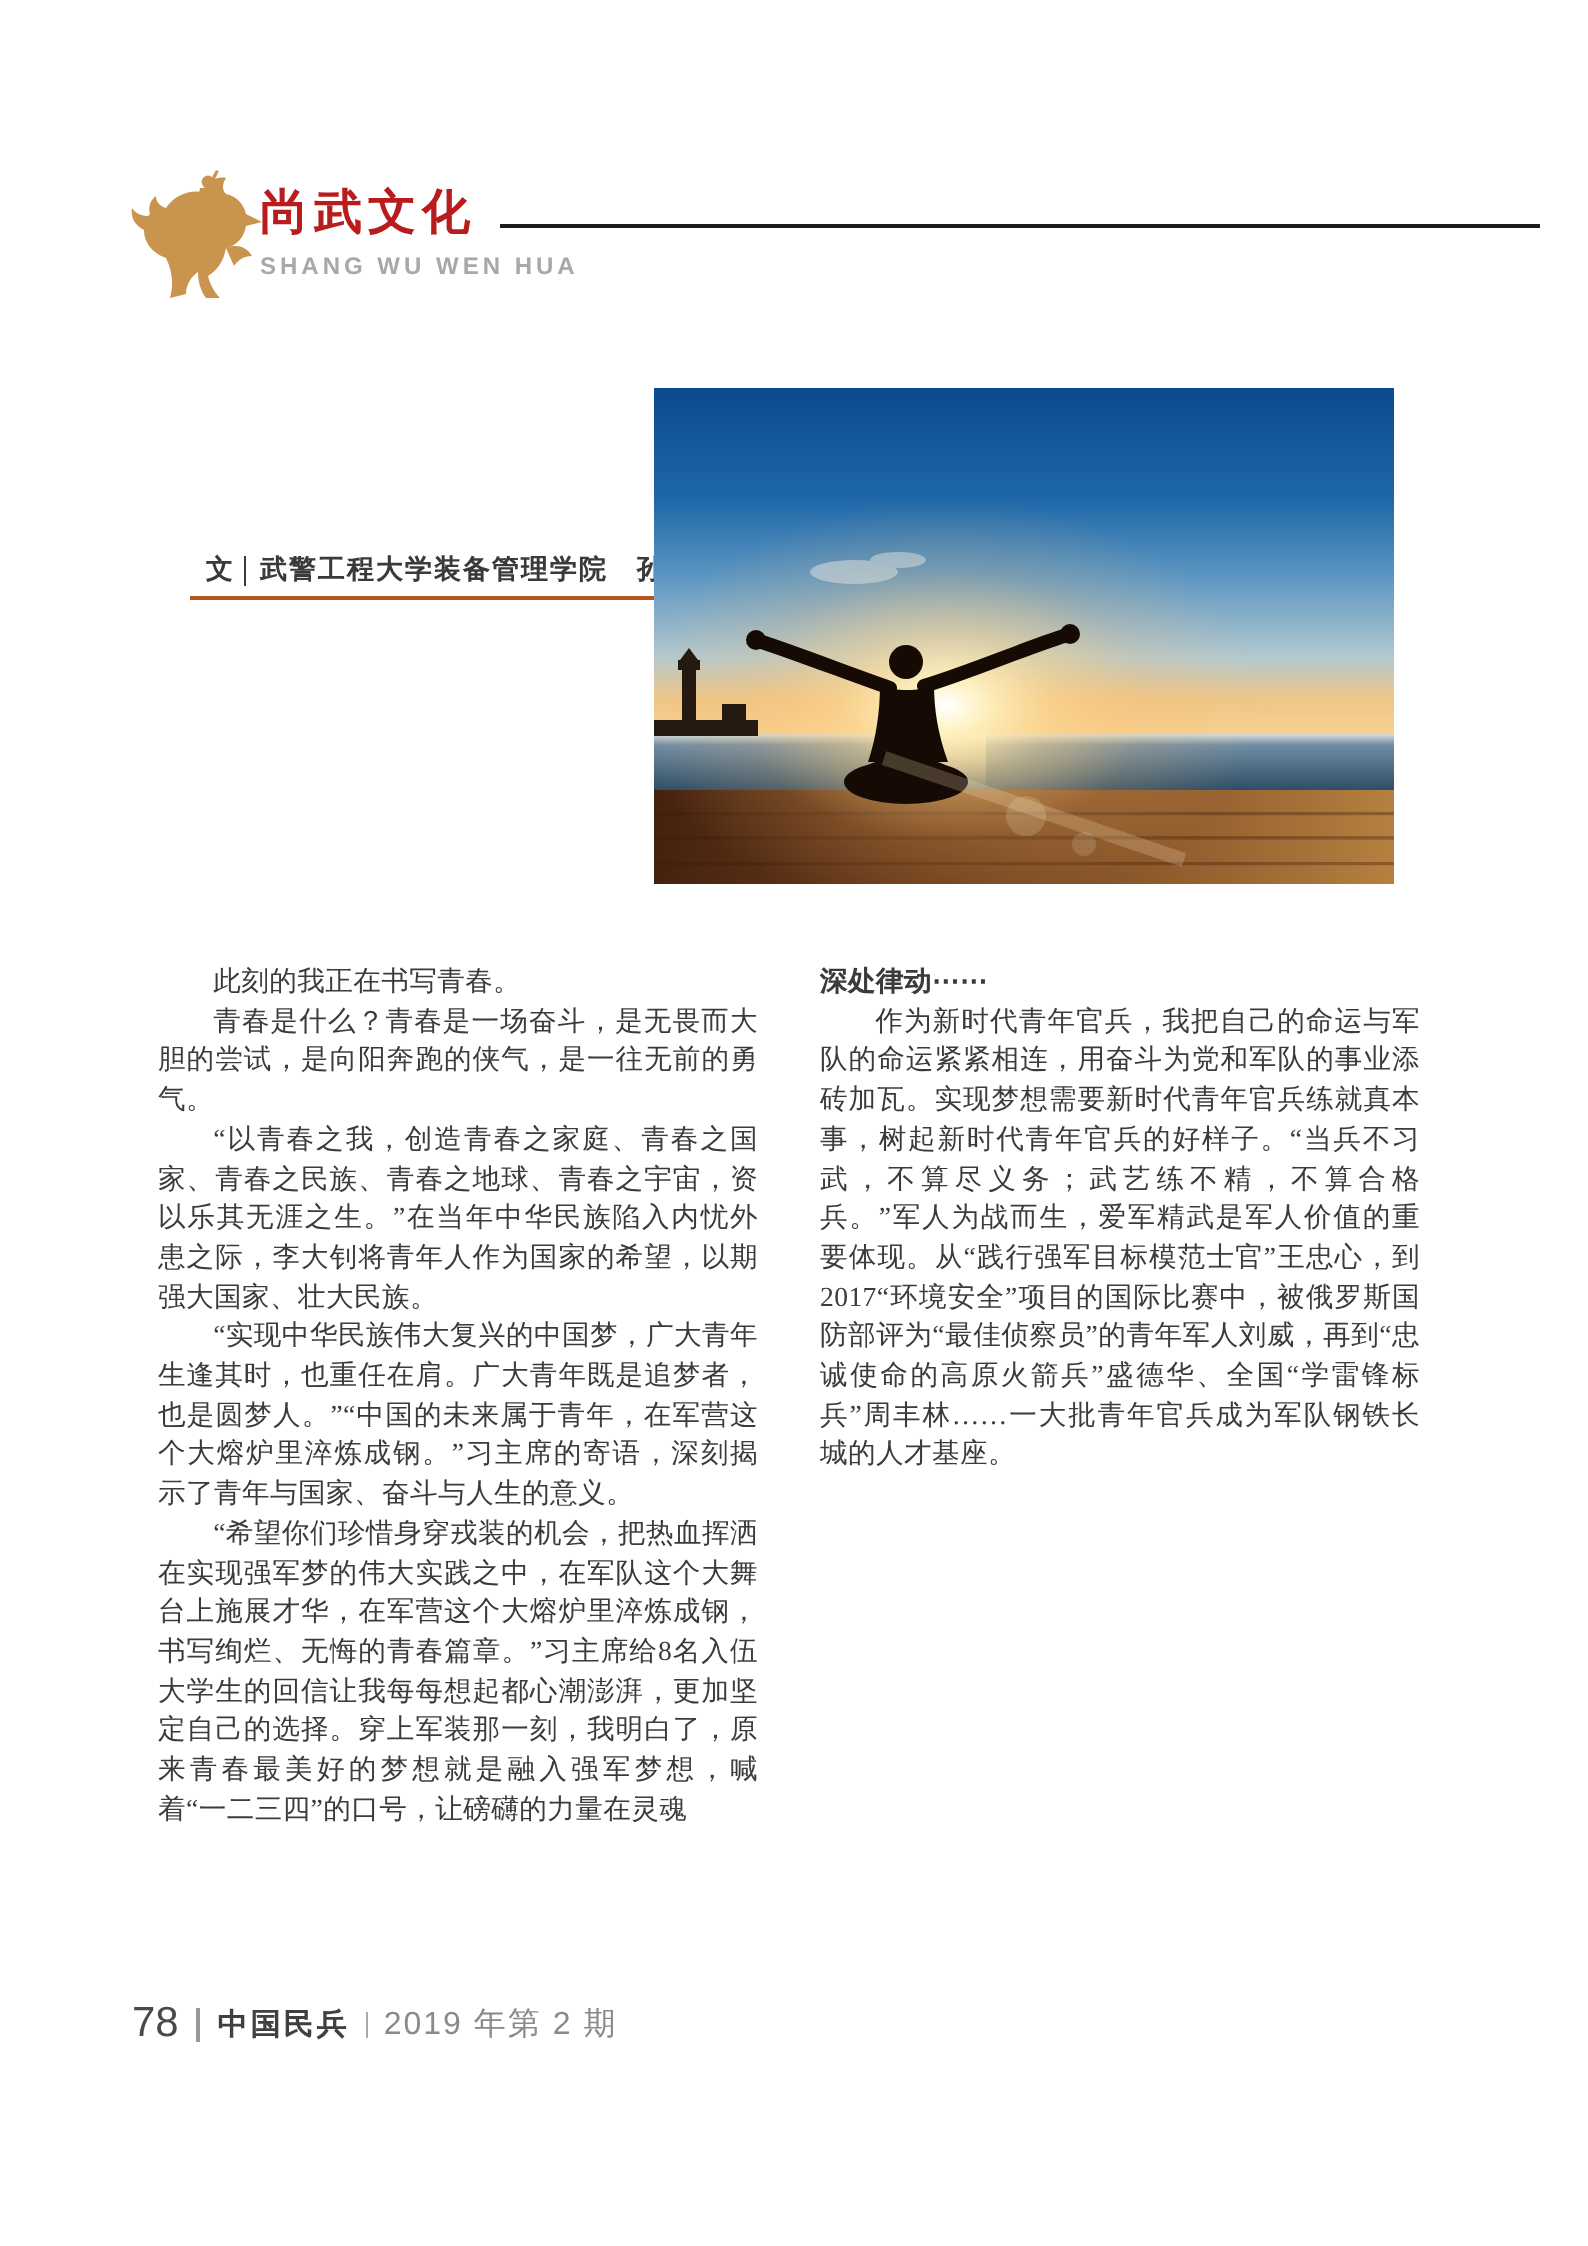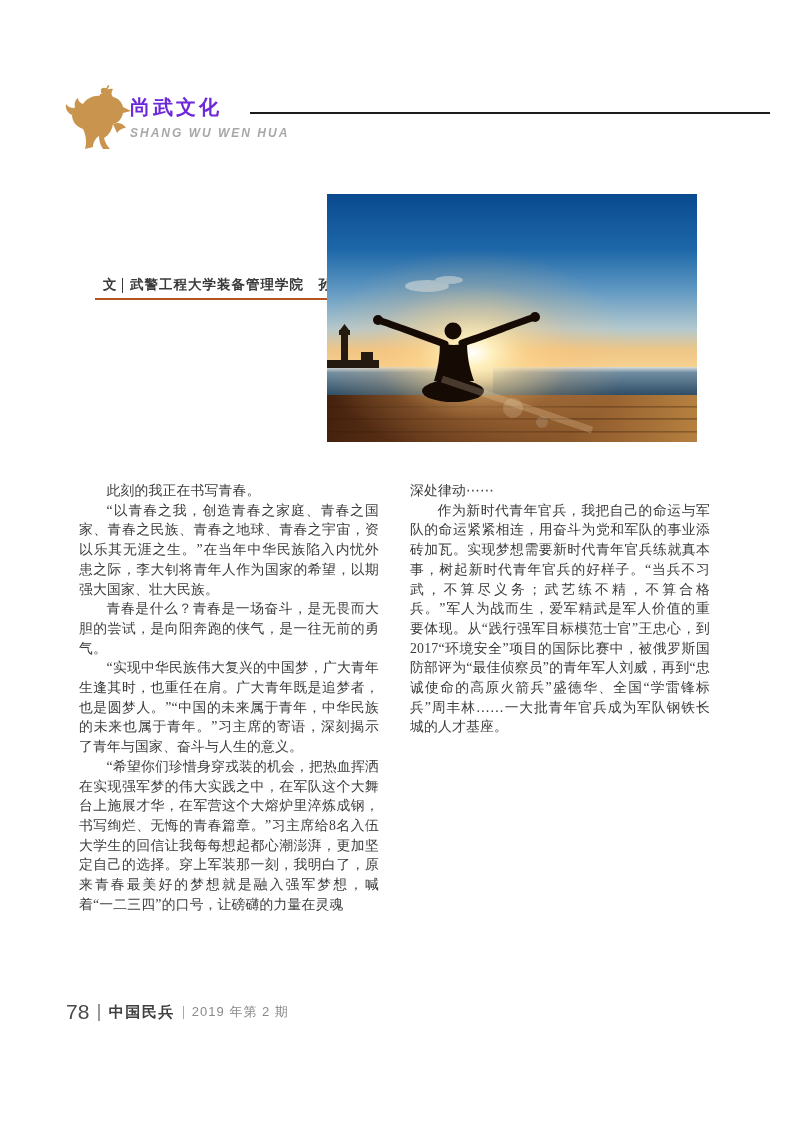--- a/index.html
+++ b/index.html
@@ -2,53 +2,53 @@
 <html><head>
 <meta charset="utf-8">
 <style>
   html,body{margin:0;padding:0;background:#e8e8e8;}
   .page{position:relative;width:794px;height:1123px;background:#ffffff;margin:0 auto;
         overflow:hidden;font-family:"Liberation Serif","DejaVu Serif",serif;}
 
   
   .logo{position:absolute;left:63px;top:85px;width:70px;height:66px;}
   .brand{position:absolute;left:130px;top:93px;font-family:"Liberation Sans","DejaVu Sans",sans-serif;}
-  .brand-cn{font-size:20px;font-weight:bold;color:#6d28d9;letter-spacing:3px;line-height:28px;}
-  .brand-en{font-size:12px;font-weight:bold;color:#a8a8a8;letter-spacing:2px;margin-top:5px;font-style:italic;}
+  .brand-cn{font-size:24px;font-weight:bold;color:#b91c1c;letter-spacing:3px;line-height:28px;}
+  .brand-en{font-size:12px;font-weight:bold;color:#a8a8a8;letter-spacing:2px;margin-top:5px;}
   .header-rule{position:absolute;left:250px;top:112px;width:520px;height:2px;background:#1c1c1c;}
 
   
   .article-title{position:absolute;left:102px;top:212px;font-size:44px;font-weight:bold;
                  color:#a94f24;letter-spacing:9px;line-height:48px;}
   .byline{position:absolute;left:103px;top:276px;display:flex;align-items:center;
           font-family:"Liberation Sans","DejaVu Sans",sans-serif;
           font-size:13.5px;font-weight:bold;color:#3a3a3a;letter-spacing:1px;}
   .byline-divider{width:1.5px;height:15px;background:#3a3a3a;margin:0 7px 0 4px;}
   .byline-rule{position:absolute;left:95px;top:298px;width:232px;height:2px;background:#b5541c;}
 
   
   .photo{position:absolute;left:327px;top:194px;width:370px;height:248px;display:block;}
 
   
   .col{position:absolute;top:481px;width:300px;color:#3b3b3b;}
   .col-left{left:79px;}
   .col-right{left:410px;}
   .col p{margin:0;font-size:13.8px;line-height:19.7px;text-align:justify;text-indent:2em;
          letter-spacing:0.2px;}
-  .col p.cont{text-indent:0;}
+  .col p.cont{text-indent:0;font-weight:bold;}
   .seal{display:inline-block;width:11px;height:13px;margin-left:5px;vertical-align:-2px;}
 
   
   .footer{position:absolute;left:66px;top:1000px;display:flex;align-items:center;
           font-family:"Liberation Sans","DejaVu Sans",sans-serif;}
   .page-num{font-size:21px;color:#4a4a4a;}
   .fdiv{width:1.5px;height:17px;background:#999;margin:0 9px;}
   .fdiv2{width:1px;height:13px;background:#aaa;margin:0 8px;}
   .mag{font-size:15px;font-weight:bold;color:#404040;letter-spacing:1.5px;}
-  .issue{font-size:13px;color:#8a8a8a;letter-spacing:1px;}
+  .issue{font-size:16px;color:#8a8a8a;letter-spacing:1px;}
 </style>
 </head>
 <body>
 
 <div class="page">
 
   <svg class="logo" viewBox="0 0 70 66" xmlns="http://www.w3.org/2000/svg">
     <g fill="#c9954e">
       <path d="M22,64 C24,57 23,50 20,44 C14,42 9,37 9,30 C9,27 10,24 12,22 C11,19 12,15 15,13
                C15,16 17,18 20,19 C24,13 31,10 38,11 C40,6 45,3 50,4 C48,7 48,10 50,12
@@ -148,23 +148,23 @@
 
     <g>
       <line x1="115" y1="185" x2="265" y2="236" stroke="#ffe9c0" stroke-opacity="0.22" stroke-width="7"></line>
       <circle cx="186" cy="214" r="10" fill="#fff4d4" opacity="0.18"></circle>
       <circle cx="215" cy="228" r="6" fill="#ffffff" opacity="0.14"></circle>
     </g>
   </svg>
 
   <div class="col col-left">
     <p>此刻的我正在书写青春。</p>
+    <p>青春是什么？青春是一场奋斗，是无畏而大胆的尝试，是向阳奔跑的侠气，是一往无前的勇气。</p>
     <p>“以青春之我，创造青春之家庭、青春之国家、青春之民族、青春之地球、青春之宇宙，资以乐其无涯之生。”在当年中华民族陷入内忧外患之际，李大钊将青年人作为国家的希望，以期强大国家、壮大民族。</p>
-    <p>青春是什么？青春是一场奋斗，是无畏而大胆的尝试，是向阳奔跑的侠气，是一往无前的勇气。</p>
-    <p>“实现中华民族伟大复兴的中国梦，广大青年生逢其时，也重任在肩。广大青年既是追梦者，也是圆梦人。”“中国的未来属于青年，中华民族的未来也属于青年。”习主席的寄语，深刻揭示了青年与国家、奋斗与人生的意义。</p>
+    <p>“实现中华民族伟大复兴的中国梦，广大青年生逢其时，也重任在肩。广大青年既是追梦者，也是圆梦人。”“中国的未来属于青年，在军营这个大熔炉里淬炼成钢。”习主席的寄语，深刻揭示了青年与国家、奋斗与人生的意义。</p>
     <p>“希望你们珍惜身穿戎装的机会，把热血挥洒在实现强军梦的伟大实践之中，在军队这个大舞台上施展才华，在军营这个大熔炉里淬炼成钢，书写绚烂、无悔的青春篇章。”习主席给8名入伍大学生的回信让我每每想起都心潮澎湃，更加坚定自己的选择。穿上军装那一刻，我明白了，原来青春最美好的梦想就是融入强军梦想，喊着“一二三四”的口号，让磅礴的力量在灵魂</p>
   </div>
 
   <div class="col col-right">
     <p class="cont">深处律动⋯⋯</p>
     <p>作为新时代青年官兵，我把自己的命运与军队的命运紧紧相连，用奋斗为党和军队的事业添砖加瓦。实现梦想需要新时代青年官兵练就真本事，树起新时代青年官兵的好样子。“当兵不习武，不算尽义务；武艺练不精，不算合格兵。”军人为战而生，爱军精武是军人价值的重要体现。从“践行强军目标模范士官”王忠心，到2017“环境安全”项目的国际比赛中，被俄罗斯国防部评为“最佳侦察员”的青年军人刘威，再到“忠诚使命的高原火箭兵”盛德华、全国“学雷锋标兵”周丰林……一大批青年官兵成为军队钢铁长城的人才基座。</p>
   </div>
 
   <div class="footer">
     <span class="page-num">78</span>

